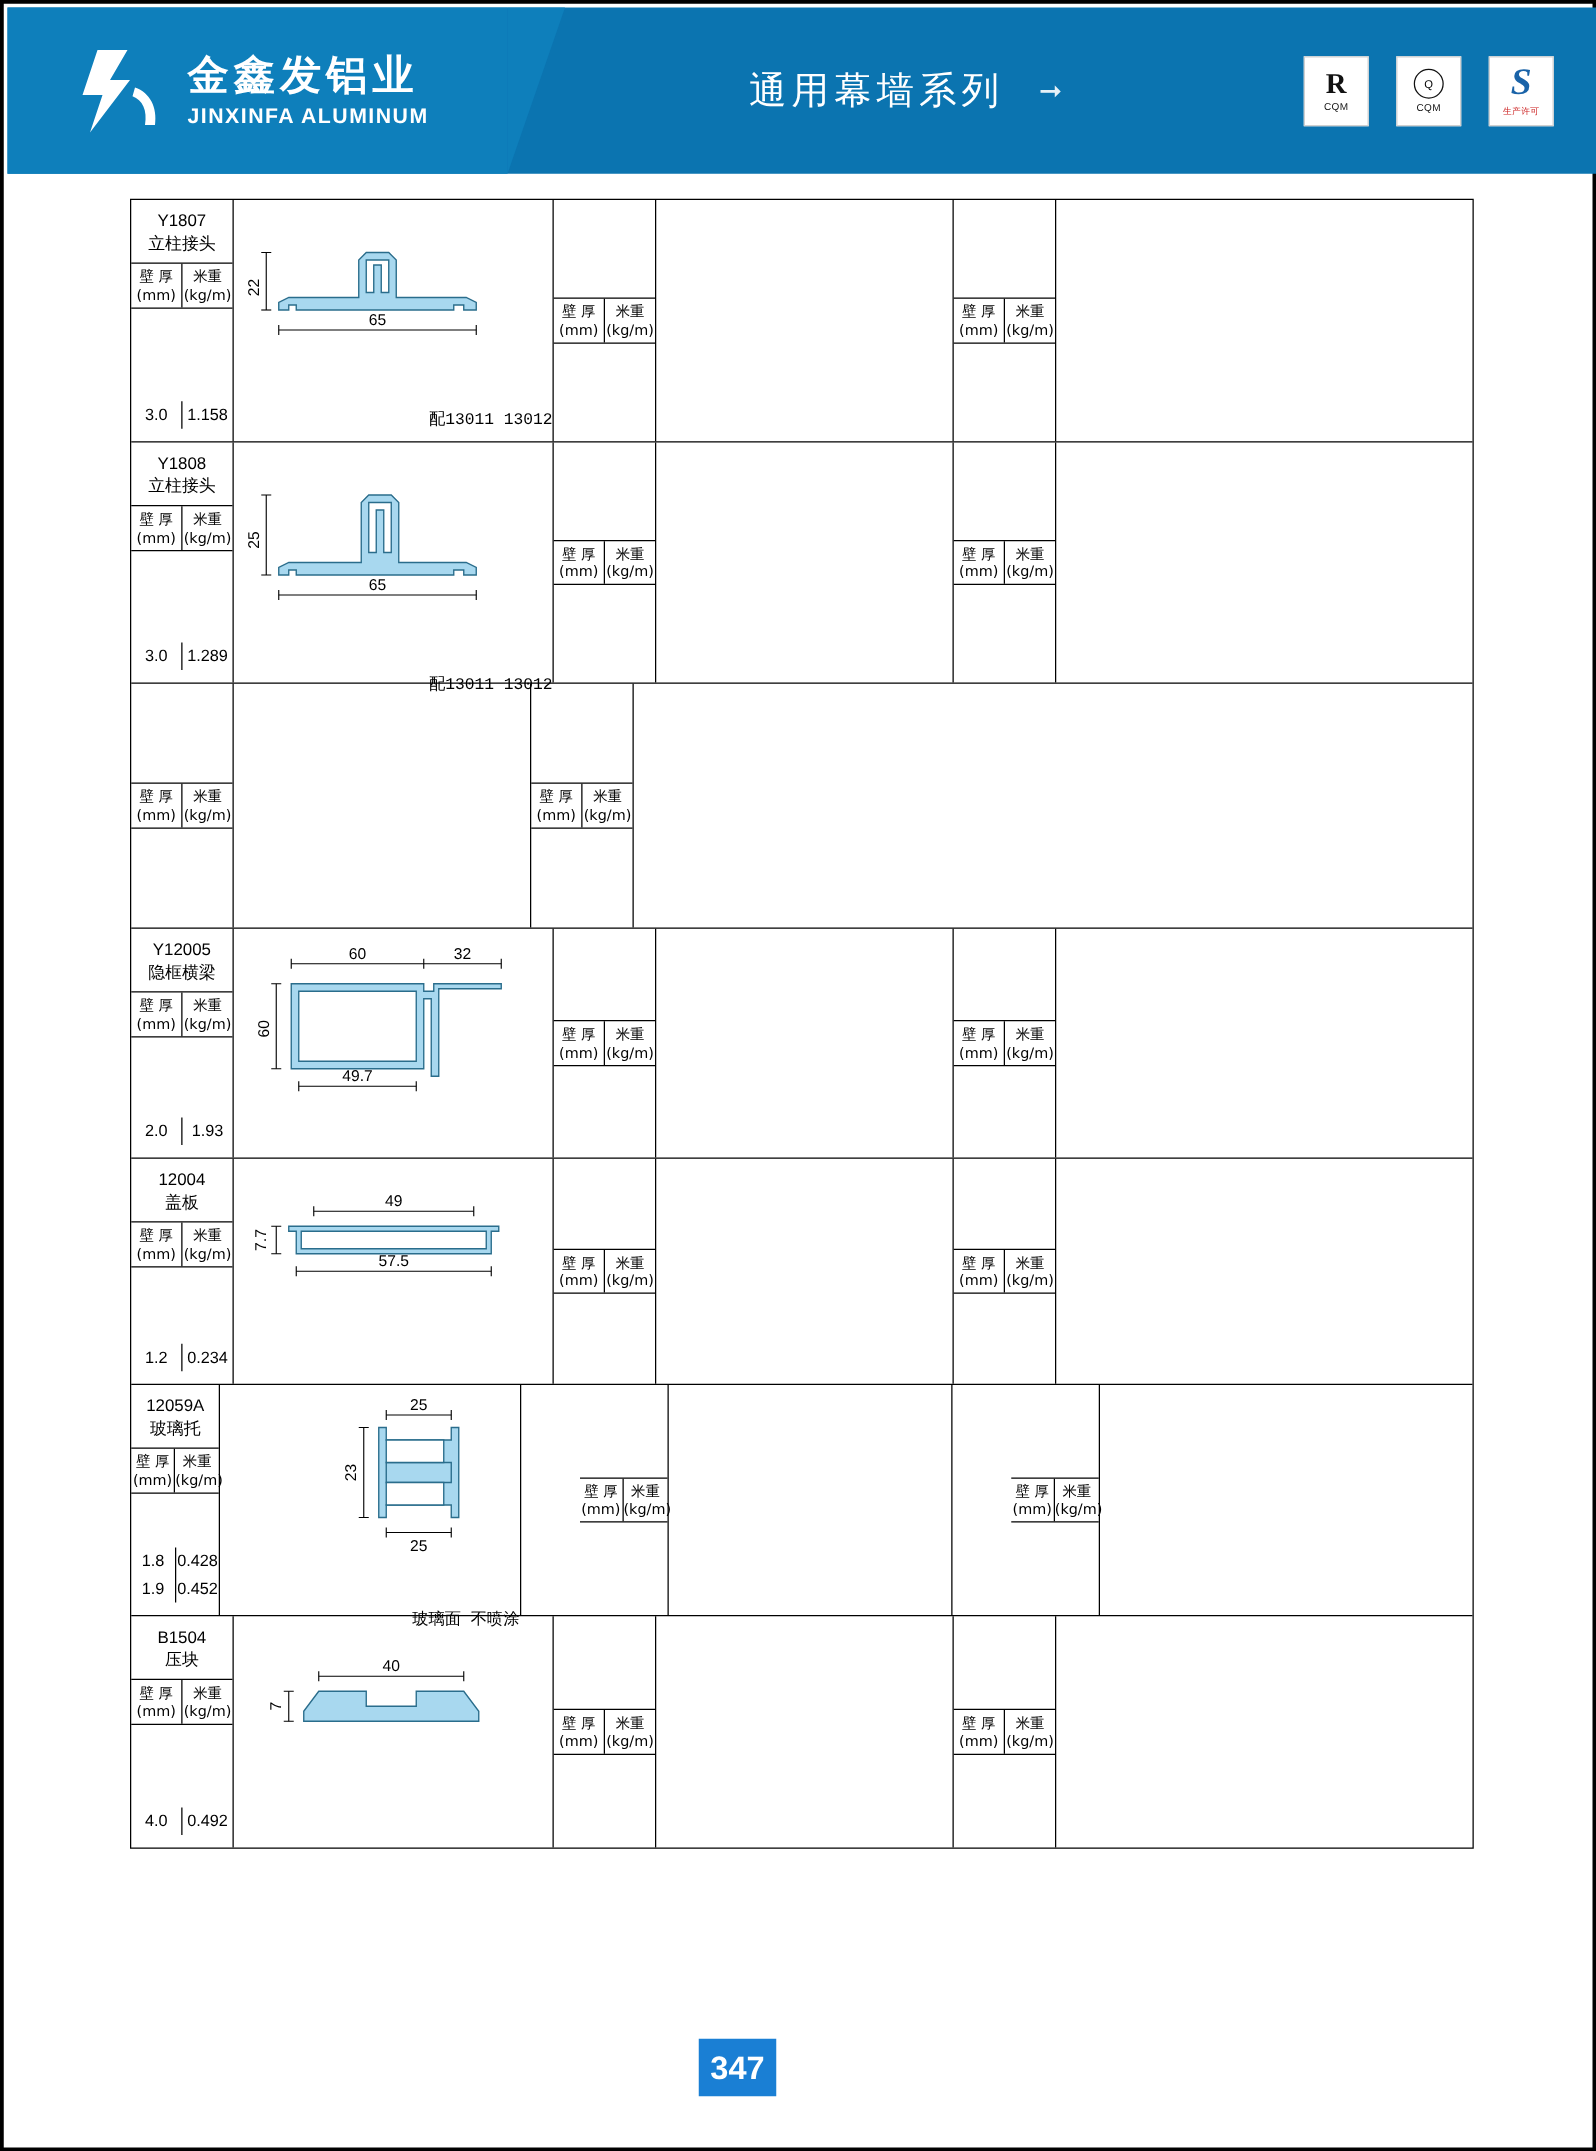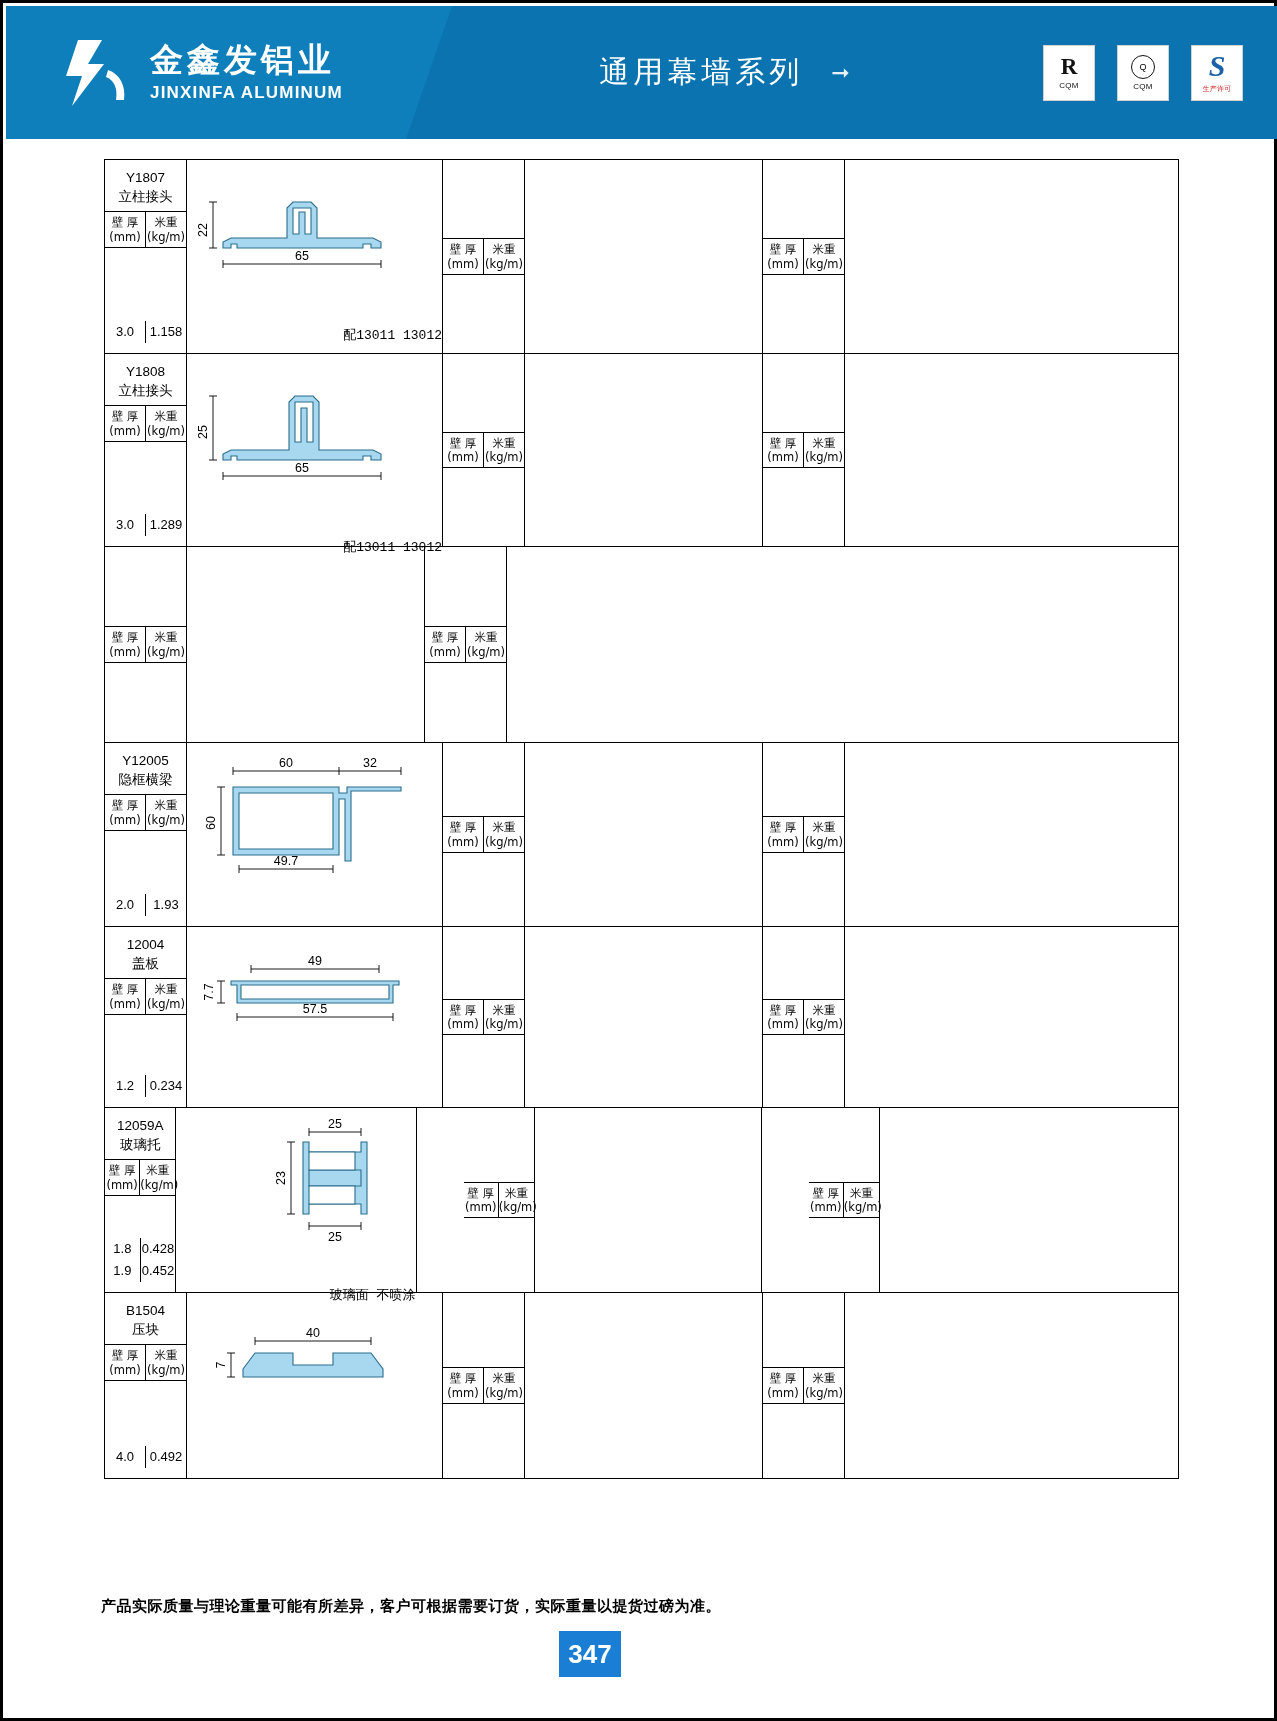--- a/index.html
+++ b/index.html
@@ -709,16 +709,15 @@
             <div><span>壁 厚</span><br><span>(mm)</span></div>
             <div><span>米重</span><br><span>(kg/m)</span></div>
           </div>
         </div>
       </div>
       <div class="cell c-drawC"></div>
     </div>
 
   </div>
 
-  <div class="footer-note">产品实际质量与理论重量可能有所差异，客户可根据需要订货，实际重量以提货过磅为准。</div>
   <div class="page-num">347</div>
 
 </div>
 
 </body></html>

